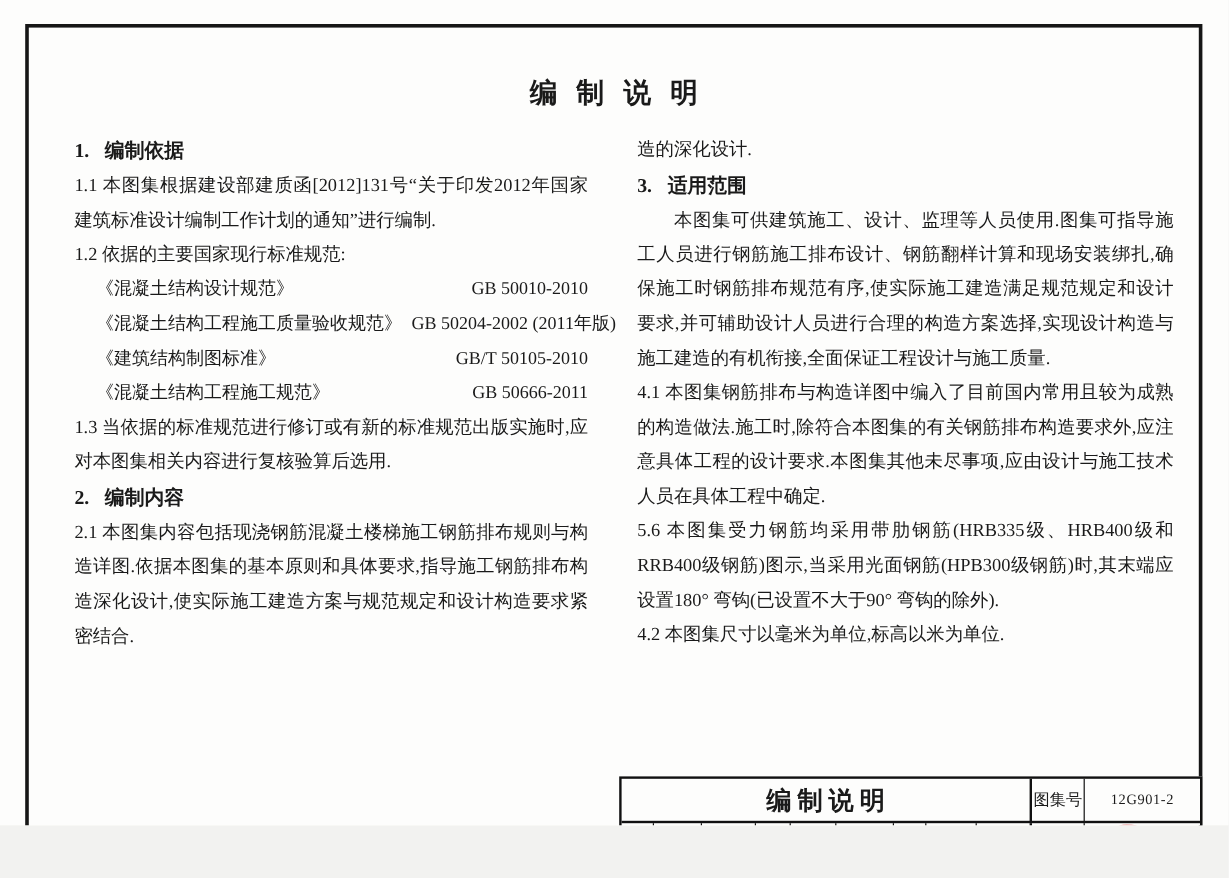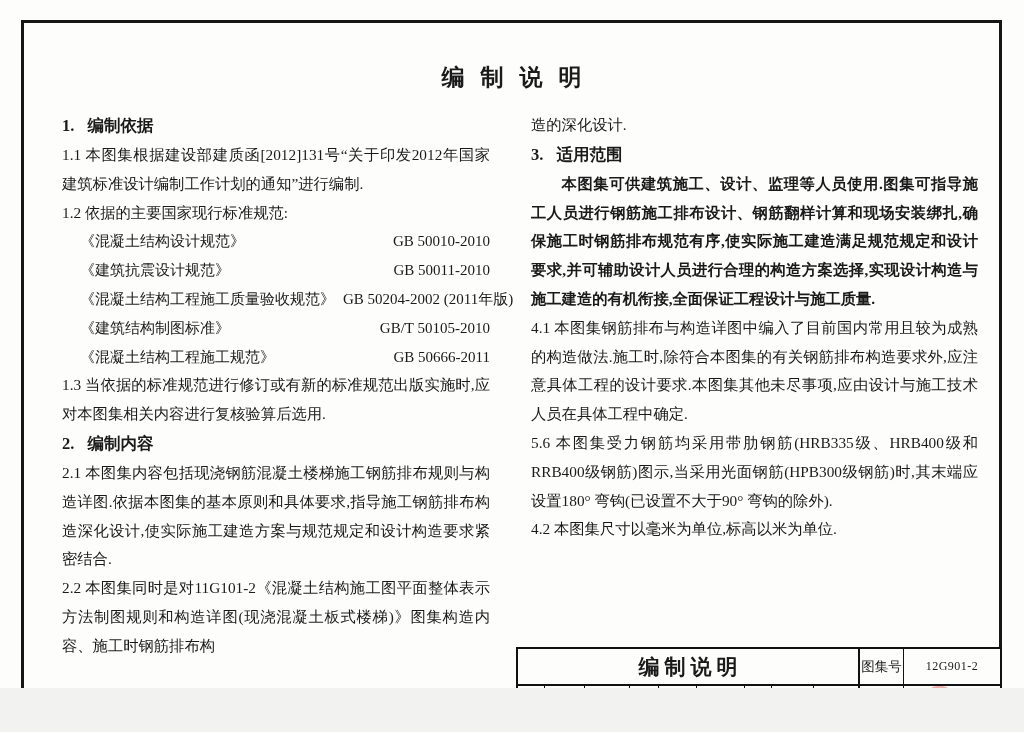--- a/index.html
+++ b/index.html
@@ -13,21 +13,21 @@
         text-align:justify;text-justify:inter-ideograph;}
   .col-left{left:62px;width:428px;}
   .col-right{left:531px;width:447px;}
   .col p{margin:0;}
   .sec-heading{font-size:16.5px;font-weight:700;line-height:30px;}
   .sec-heading .sec-no{margin-right:13px;}
   .standards{padding-left:18px;}
   .std-row{display:flex;justify-content:space-between;gap:8px;line-height:28.8px;font-size:15px;}
   .std-row .std-name{white-space:nowrap;}
   .std-row .std-code{white-space:nowrap;}
-  .indent2{text-indent:2em;font-weight:bold;}
+  .indent2{text-indent:2em;}
   
   .title-block{position:absolute;left:516px;top:647px;width:486px;height:63px;
         border:2px solid #111;box-sizing:border-box;background:#fdfdfc;display:grid;
         grid-template-columns:27px 40px 45px 29px 38px 48px 27px 42px 46px 44px 1fr;
         grid-template-rows:37px 1fr;}
   .tb-cell{display:flex;align-items:center;justify-content:center;box-sizing:border-box;
         font-size:13px;overflow:visible;}
   .tb-main-title{grid-column:1/10;grid-row:1;border-right:2px solid #111;border-bottom:2px solid #111;
         font-size:21px;font-weight:700;letter-spacing:5px;text-indent:5px;}
   .tb-atlas-label{grid-column:10;grid-row:1;border-right:1px solid #111;border-bottom:2px solid #111;
@@ -63,42 +63,37 @@
       <span class="sec-no">1.</span><span>编制依据</span>
     </div>
     <p>1.1 本图集根据建设部建质函[2012]131号“关于印发2012年国家建筑标准设计编制工作计划的通知”进行编制.</p>
     <p>1.2 依据的主要国家现行标准规范:</p>
     <div class="standards">
       <div class="std-row">
         <span class="std-name">《混凝土结构设计规范》</span>
         <span class="std-code">GB 50010-2010</span>
       </div>
       <div class="std-row">
-        <span class="std-name">《建筑抗震设计规范》</span>
-        <span class="std-code">GB 50011-2010</span>
-      </div>
-      <div class="std-row">
         <span class="std-name">《混凝土结构工程施工质量验收规范》</span>
         <span class="std-code">GB 50204-2002 (2011年版)</span>
       </div>
       <div class="std-row">
         <span class="std-name">《建筑结构制图标准》</span>
         <span class="std-code">GB/T 50105-2010</span>
       </div>
       <div class="std-row">
         <span class="std-name">《混凝土结构工程施工规范》</span>
         <span class="std-code">GB 50666-2011</span>
       </div>
     </div>
     <p>1.3 当依据的标准规范进行修订或有新的标准规范出版实施时,应对本图集相关内容进行复核验算后选用.</p>
     <div class="sec-heading">
       <span class="sec-no">2.</span><span>编制内容</span>
     </div>
     <p>2.1 本图集内容包括现浇钢筋混凝土楼梯施工钢筋排布规则与构造详图.依据本图集的基本原则和具体要求,指导施工钢筋排布构造深化设计,使实际施工建造方案与规范规定和设计构造要求紧密结合.</p>
-    <p>2.2 本图集同时是对11G101-2《混凝土结构施工图平面整体表示方法制图规则和构造详图(现浇混凝土板式楼梯)》图集构造内容、施工时钢筋排布构</p>
   </div>
 
   <div class="col col-right">
     <p>造的深化设计.</p>
     <div class="sec-heading">
       <span class="sec-no">3.</span><span>适用范围</span>
     </div>
     <p class="indent2">本图集可供建筑施工、设计、监理等人员使用.图集可指导施工人员进行钢筋施工排布设计、钢筋翻样计算和现场安装绑扎,确保施工时钢筋排布规范有序,使实际施工建造满足规范规定和设计要求,并可辅助设计人员进行合理的构造方案选择,实现设计构造与施工建造的有机衔接,全面保证工程设计与施工质量.</p>
     <p>4.1 本图集钢筋排布与构造详图中编入了目前国内常用且较为成熟的构造做法.施工时,除符合本图集的有关钢筋排布构造要求外,应注意具体工程的设计要求.本图集其他未尽事项,应由设计与施工技术人员在具体工程中确定.</p>
     <p>5.6 本图集受力钢筋均采用带肋钢筋(HRB335级、HRB400级和RRB400级钢筋)图示,当采用光面钢筋(HPB300级钢筋)时,其末端应设置180° 弯钩(已设置不大于90° 弯钩的除外).</p>

